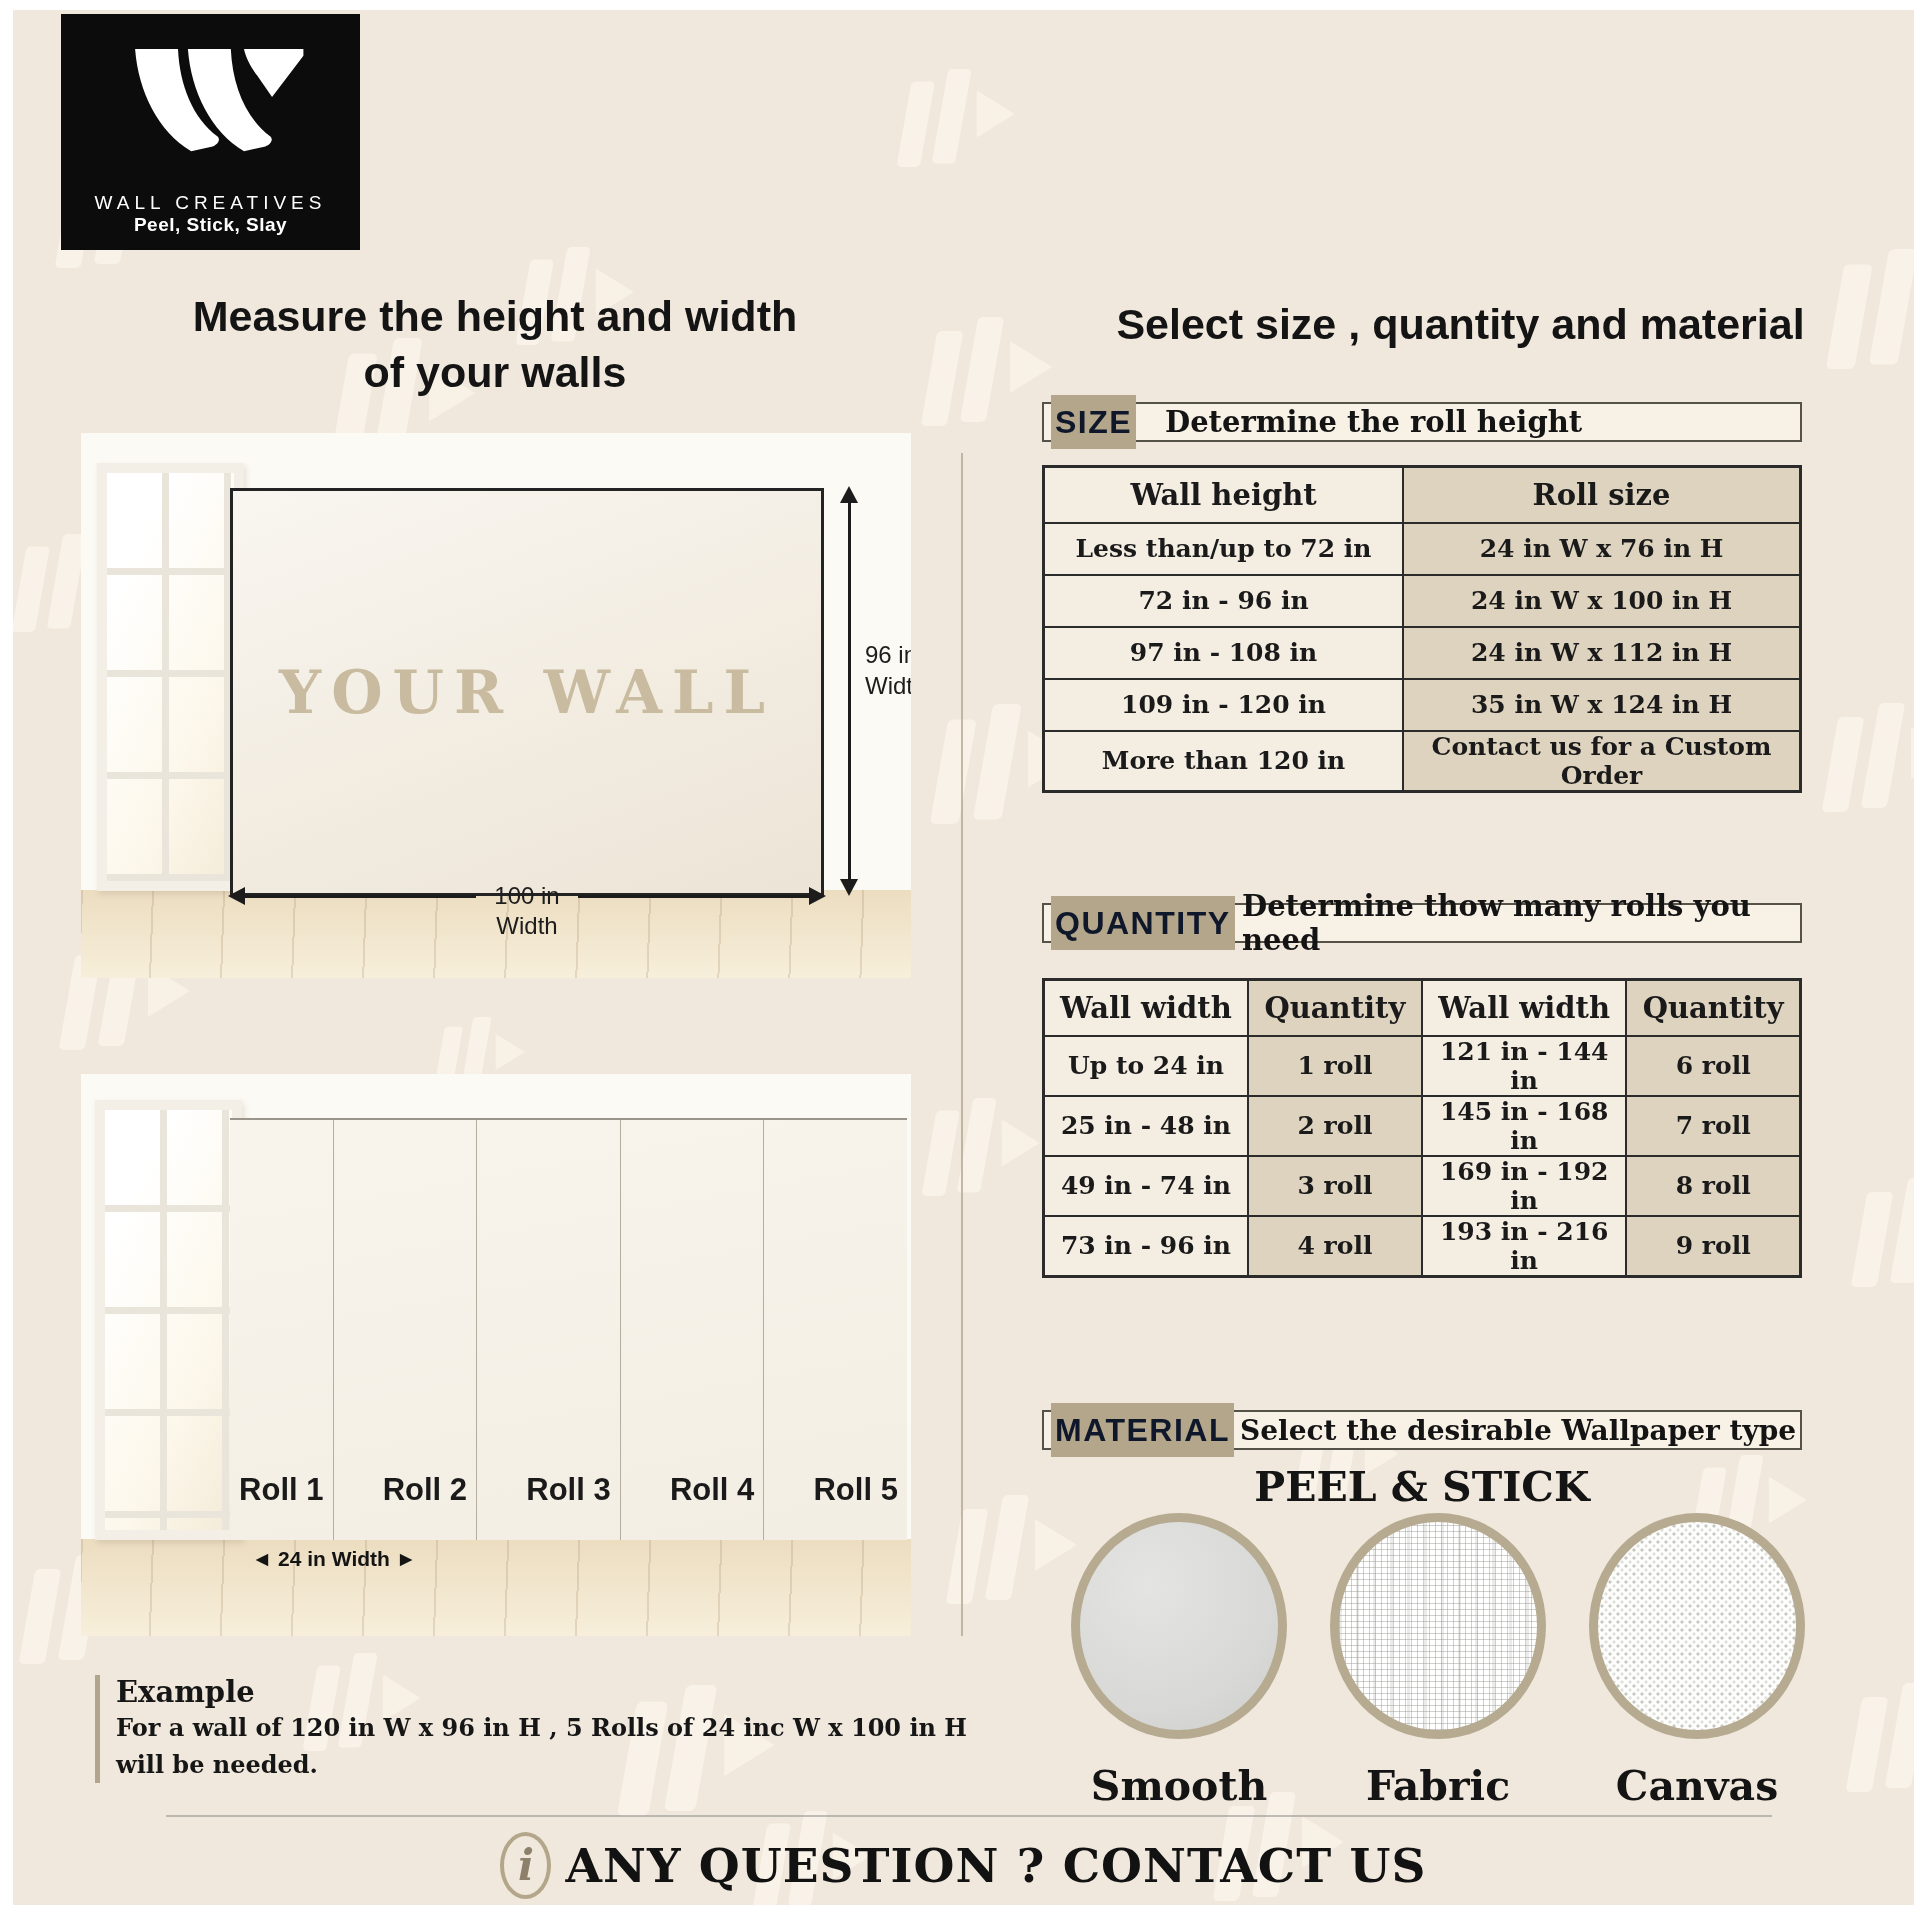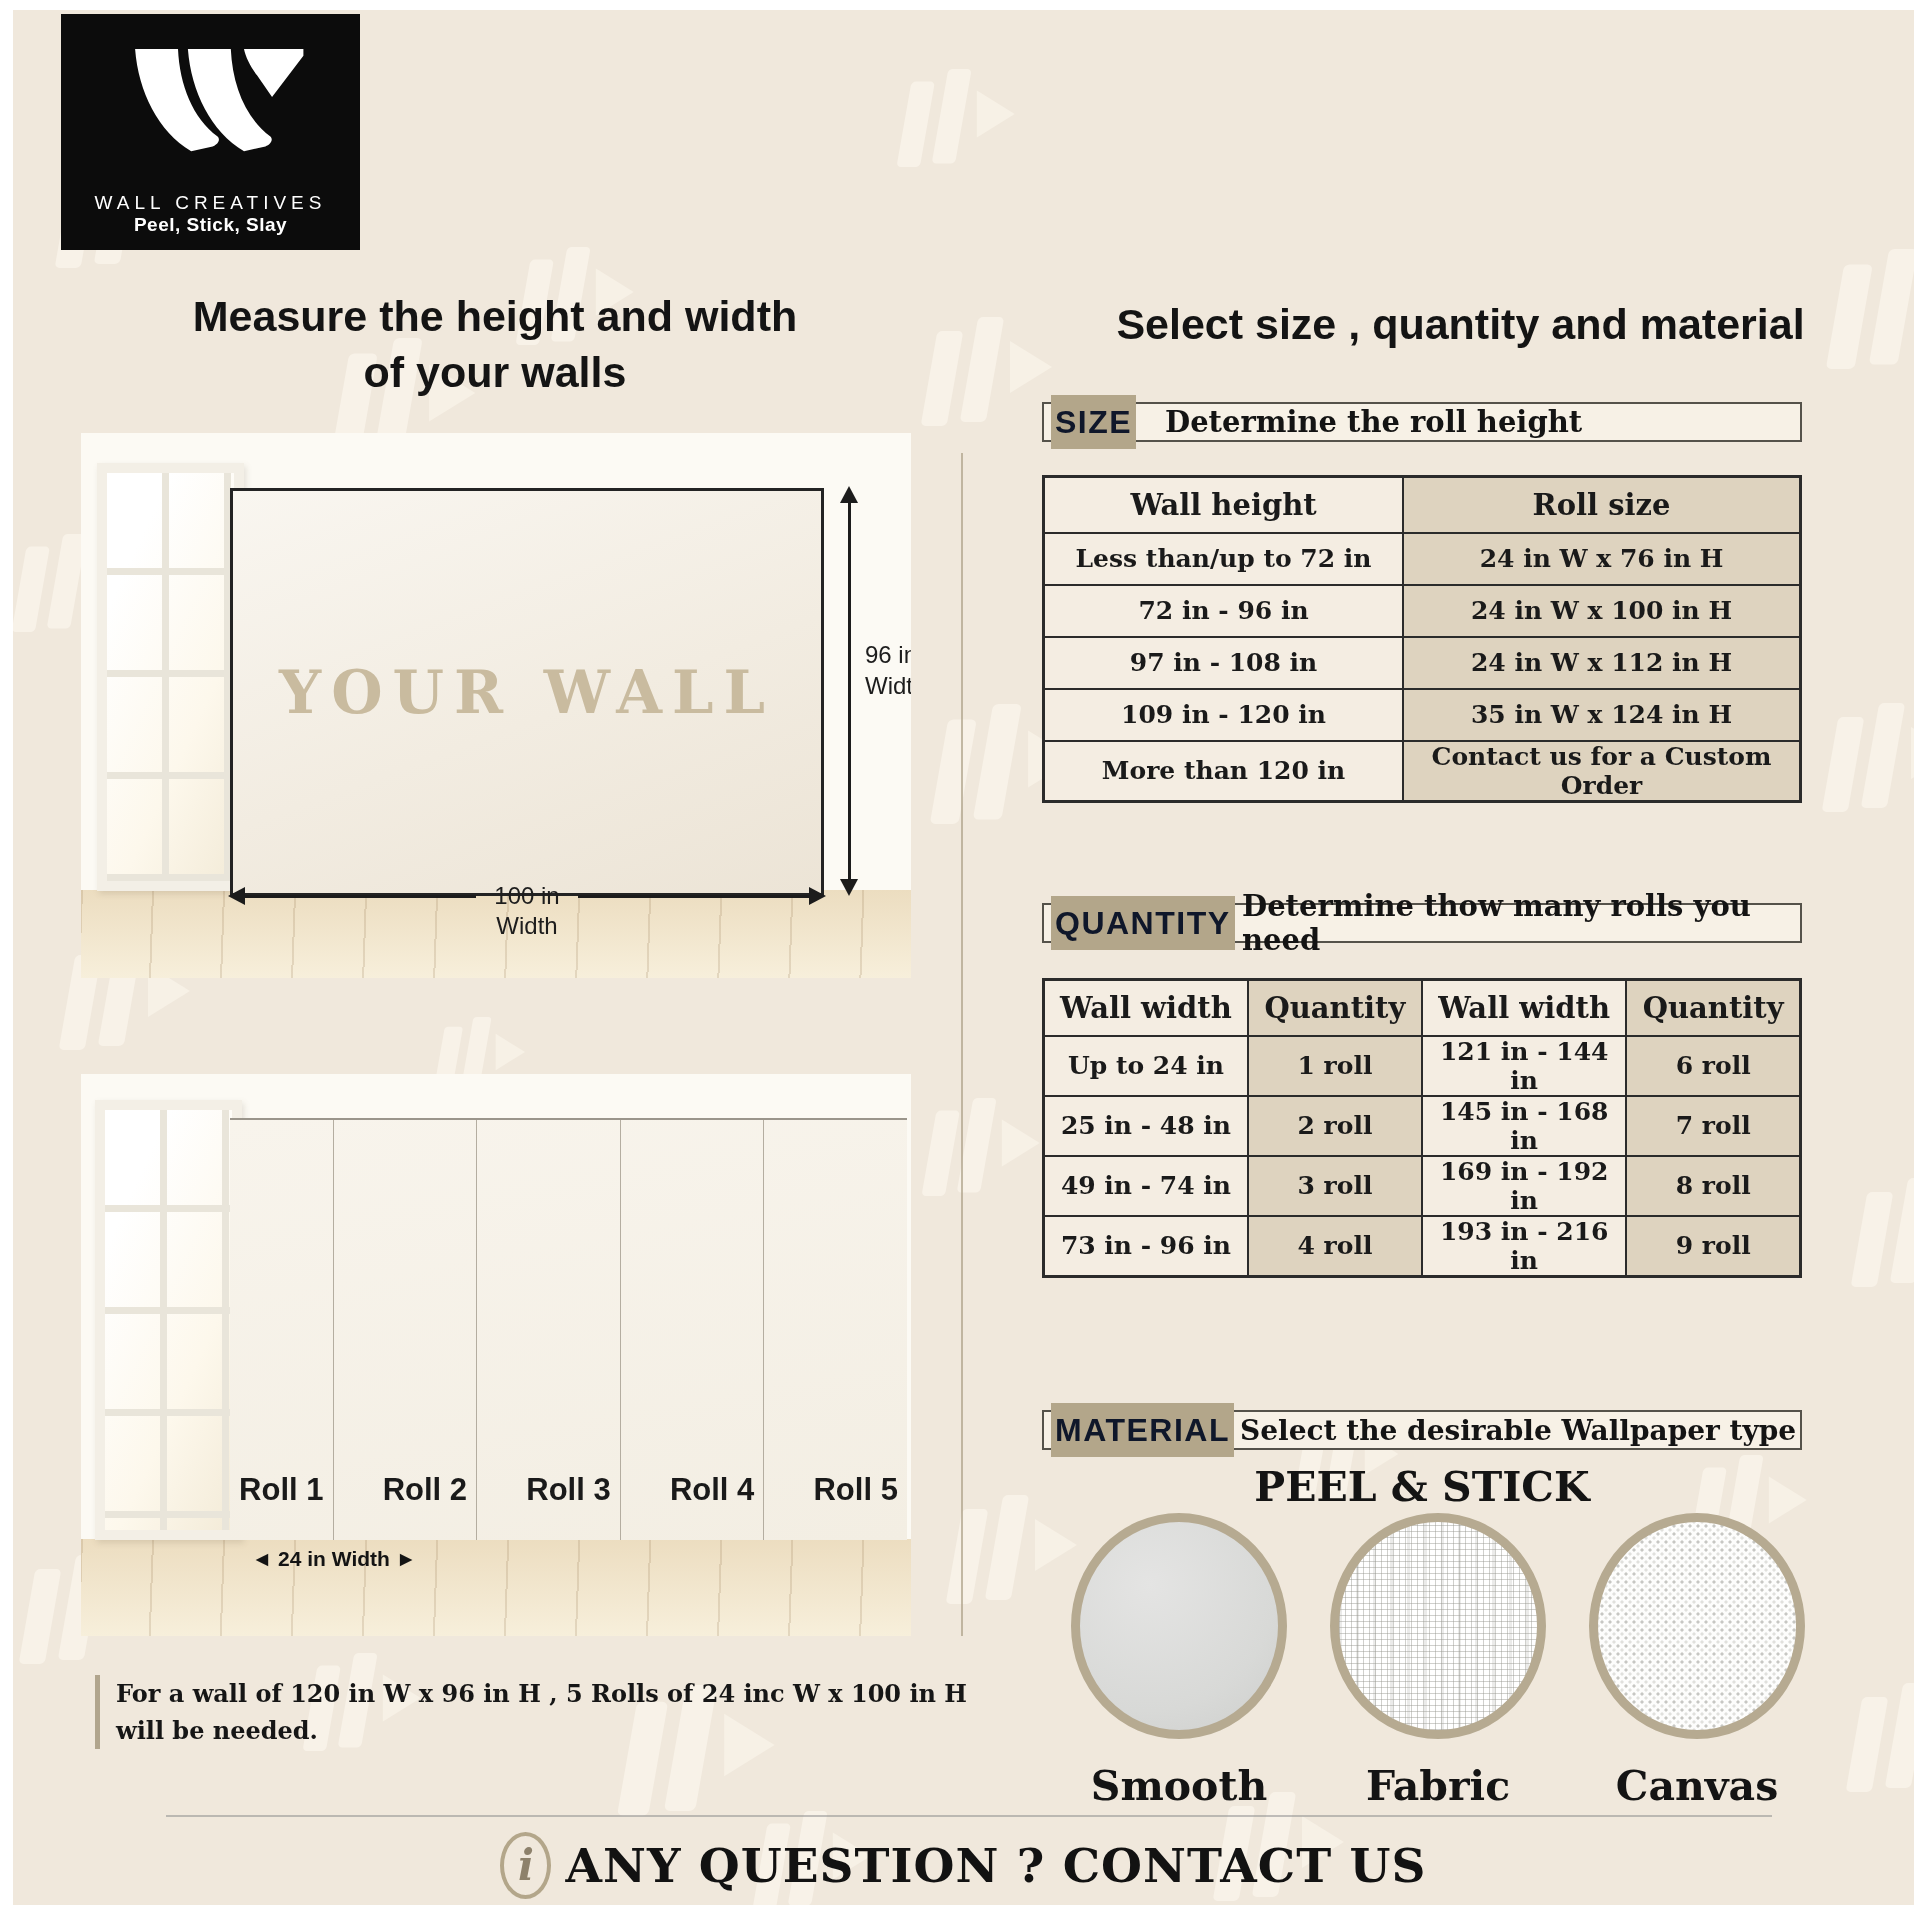--- a/index.html
+++ b/index.html
@@ -375,34 +375,35 @@
         </div>
     </div>
     <div class="roll-width">
       <span>◄</span>
       <span>24 in Width</span>
       <span>►</span>
     </div>
   </div>
 
   <div class="abs example">
+    <div class="example-title">Example</div>
     <div class="example-line">For a wall of 120 in W x 96 in H , 5 Rolls of 24 inc W x 100 in H</div>
     <div class="example-line">will be needed.</div>
   </div>
 
   <div class="abs divider-v"></div>
 
   <div class="abs col-heading right-heading">Select size , quantity and material</div>
 
   <div class="section-row" style="top:398px;">
     <div class="titlebox" style="padding-left:121px;">Determine the roll height</div>
     <div class="badge">SIZE</div>
   </div>
 
-  <table class="dtable" style="top:465px;margin-top:10px;">
+  <table class="dtable" style="top:465px;">
     <colgroup>
         <col style="width:47.5%">
         <col>
       </colgroup>
     <tbody>
         <tr>
       <th class="c-light">Wall height</th>
       <th class="c-tan">Roll size</th>
     </tr>
     <tr>

